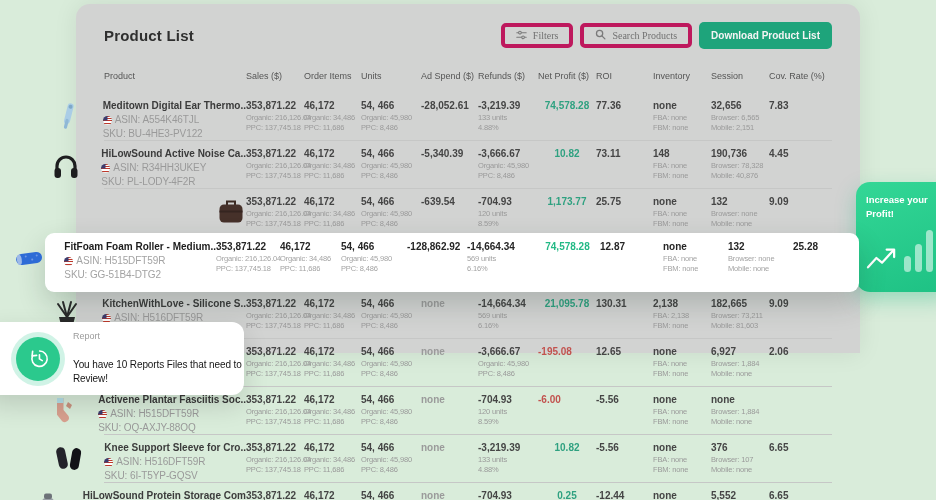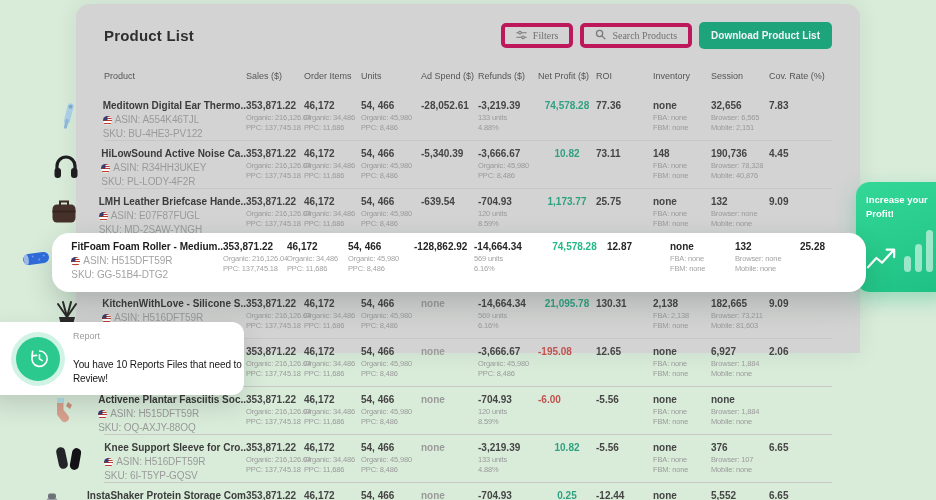--- a/index.html
+++ b/index.html
@@ -35,21 +35,21 @@
   .pimg{width:30px;height:34px;flex:0 0 30px;display:block;}
   .pimg svg{width:30px;height:34px;display:block;}
   .pname{font-size:10px;font-weight:700;color:#3b3b3b;margin-bottom:2px;white-space:nowrap;}
   .psub{font-size:10px;color:#9a9a9a;letter-spacing:-.1px;display:flex;align-items:center;gap:3px;line-height:1.4;}
   .flag{width:9px;height:9px;border-radius:50%;flex:0 0 9px;
         background-image:linear-gradient(#3c3b6e,#3c3b6e),repeating-linear-gradient(180deg,#c0392b 0 1px,#ffffff 1px 2.2px);
         background-size:4.5px 4.5px,100% 100%;background-repeat:no-repeat;background-position:0 0,0 0;
         box-shadow:0 0 0 .5px rgba(0,0,0,.12) inset;}
 
   
-  .pop{position:absolute;left:52px;top:233px;width:814px;height:59px;background:#ffffff;border-radius:17px;
+  .pop{position:absolute;left:45px;top:233px;width:814px;height:59px;background:#ffffff;border-radius:9px;
        box-shadow:0 12px 28px rgba(30,50,40,.20);z-index:5;box-sizing:border-box;padding:8px 0 0 8px;}
   .pop-grid{display:grid;grid-template-columns:163px 64px 61px 66px 60px 68px 65px 63px 65px 65px 50px;}
   .pop .pname{color:#1c1c1c;}
   .pop .main-val{color:#262626;}
   .pop .main-val.pos{color:#22b985;}
   .pop .sub-val{color:#a3a3a3;}
   .pop .psub{color:#a3a3a3;}
 
   
   .badge{position:absolute;left:856px;top:182px;width:96px;height:110px;border-radius:14px;z-index:3;
@@ -244,28 +244,20 @@
         </div>
         <div class="trow row-grid">
     <div class="cell product-cell">
       <span class="pimg">
               <svg viewBox="0 0 30 34">
                 <path d="M11 9 v-3.5 h8 V9" fill="none" stroke="#3c2a22" stroke-width="2"></path>
                 <rect x="3.5" y="8.5" width="23" height="18" rx="4.5" fill="#46312a"></rect>
                 <rect x="3.5" y="14.5" width="23" height="2" fill="#352520"></rect>
               </svg>
             </span>
-      <div class="pinfo">
-        <div class="pname">LMH Leather Briefcase Hande..</div>
-        <div class="psub">
-          <span class="flag"></span>
-          <span>ASIN: E07F87FUGL</span>
-        </div>
-        <div class="psub">SKU: MD-2SAW-YNGH</div>
-      </div>
     </div>
   <div class="cell">
             <div class="main-val">353,871.22</div>
             <div class="sub-val">Organic: 216,126.04</div>
             <div class="sub-val">PPC: 137,745.18</div>
           </div>
           <div class="cell">
             <div class="main-val">46,172</div>
             <div class="sub-val">Organic: 34,486</div>
             <div class="sub-val">PPC: 11,686</div>
@@ -548,21 +540,21 @@
         </div>
         <div class="trow row-grid">
     <div class="cell product-cell">
       <span class="pimg">
               <svg viewBox="0 0 30 34">
                 <rect x="9" y="8" width="12" height="23" rx="4" fill="#9aa0a6"></rect>
                 <rect x="11" y="3.5" width="8" height="5.5" rx="2" fill="#6d7278"></rect>
               </svg>
             </span>
       <div class="pinfo">
-        <div class="pname">InstaShaker Protein Storage Com</div>
+        <div class="pname">HiLowSound Protein Storage Com</div>
         <div class="psub">
 
           <span></span>
         </div>
         <div class="psub"></div>
       </div>
     </div>
   <div class="cell">
             <div class="main-val">353,871.22</div>
           </div>

